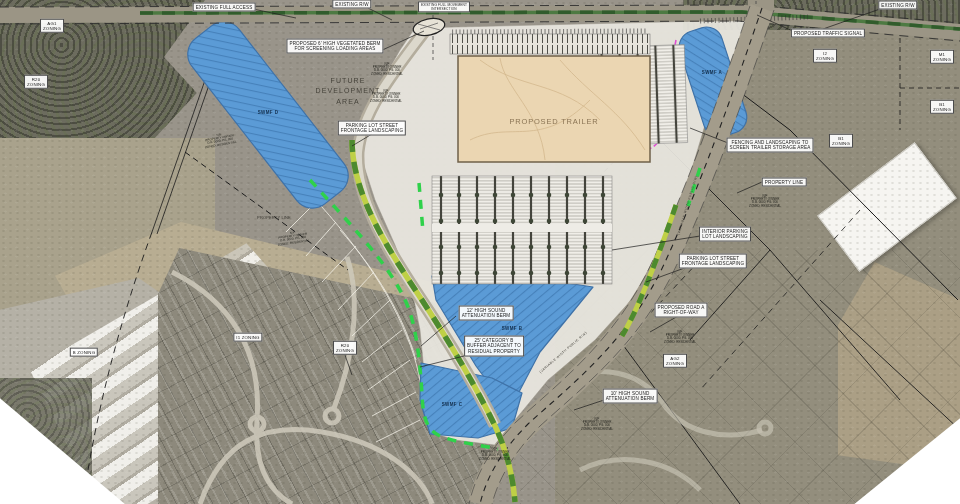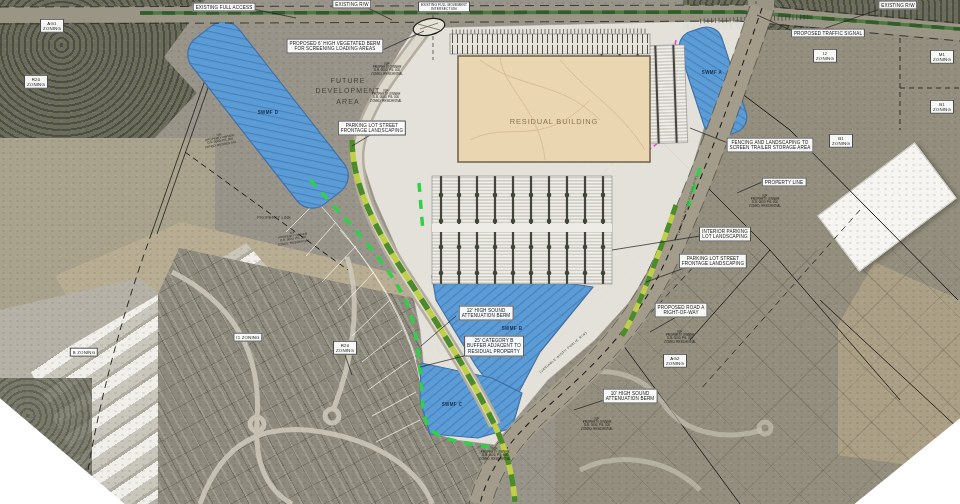--- a/index.html
+++ b/index.html
@@ -224,21 +224,21 @@
 INTERSECTION</div>
   <div class="n" style="left:898px;top:5px;">EXISTING R/W</div>
   <div class="n" style="left:828px;top:33px;">PROPOSED TRAFFIC SIGNAL</div>
   <div class="n" style="left:335px;top:46px;">PROPOSED 6' HIGH VEGETATED BERM
 FOR SCREENING LOADING AREAS</div>
   <div class="n fda" style="left:348px;top:91px;">FUTURE
 DEVELOPMENT
 AREA</div>
   <div class="n" style="left:372px;top:128px;">PARKING LOT STREET
 FRONTAGE LANDSCAPING</div>
-  <div class="n bldgl" style="left:554px;top:121px;">RESIDUAL BUILDING</div>
+  <div class="n bldgl" style="left:554px;top:121px;">PROPOSED TRAILER</div>
   <div class="n" style="left:770px;top:145px;">FENCING AND LANDSCAPING TO
 SCREEN TRAILER STORAGE AREA</div>
   <div class="n" style="left:784px;top:182px;">PROPERTY LINE</div>
   <div class="n plain" style="left:274px;top:217px;font-size:4px;">PROPERTY LINE</div>
   <div class="n" style="left:725px;top:234px;">INTERIOR PARKING
 LOT LANDSCAPING</div>
   <div class="n" style="left:713px;top:261px;">PARKING LOT STREET
 FRONTAGE LANDSCAPING</div>
   <div class="n" style="left:681px;top:310px;">PROPOSED ROAD A
 RIGHT-OF-WAY</div>

